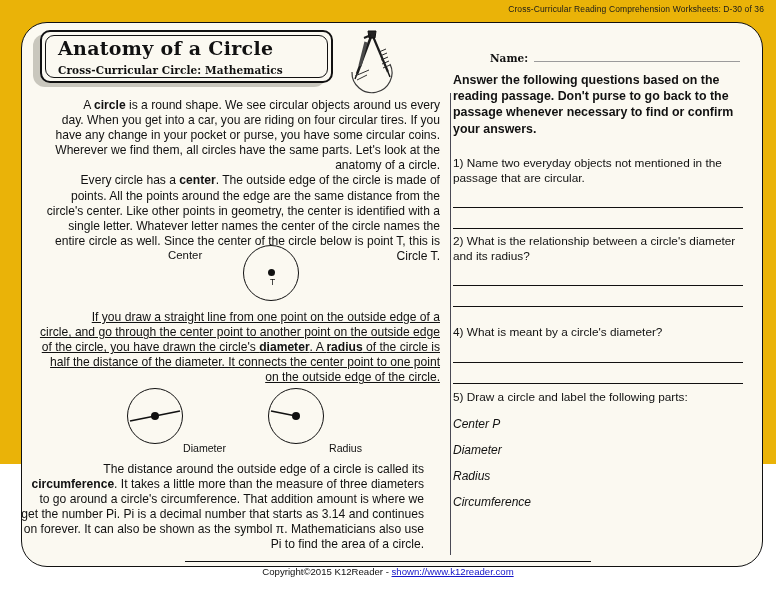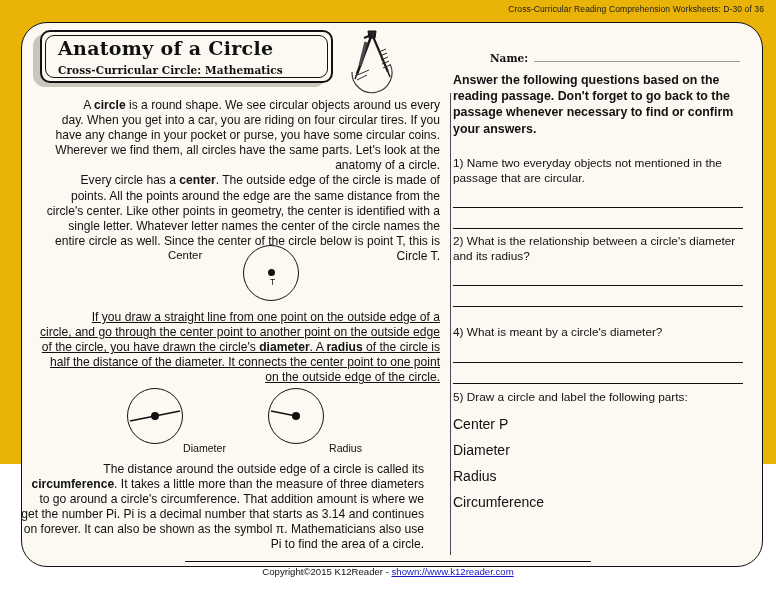--- a/index.html
+++ b/index.html
@@ -249,24 +249,25 @@
     font-size: 11.8px;
     line-height: 14.6px;
     color: #111111;
   }
   .ans-line {
     border-bottom: 1.1px solid #111111;
     height: 22px;
   }
   .ans-line.tight { height: 20px; }
   .sub-item {
-    font-size: 14px;
+    font-size: 12px;
     line-height: 14px;
     padding-top: 12px;
     color: #111111;
+    font-style: italic;
   }
 
   
   #footer-rule {
     position: absolute;
     left: 185px;
     top: 561px;
     width: 406px;
     border-top: 1.4px solid #111111;
   }
@@ -371,21 +372,21 @@
     <p class="para">
       The distance around the outside edge of a circle is called its <b>circumference</b>. It takes a little more than the measure of three diameters to go around a circle's circumference. That addition amount is where we get the number Pi. Pi is a decimal number that starts as 3.14 and continues on forever. It can also be shown as the symbol π. Mathematicians also use Pi to find the area of a circle.
     </p>
   </div>
 
   <div id="name-row">
     <span id="name-label">Name:</span>
     <span id="name-line"></span>
   </div>
 
-  <div id="instructions">Answer the following questions based on the reading passage. Don't forget to go back to the passage whenever necessary to find or confirm your answers.</div>
+  <div id="instructions">Answer the following questions based on the reading passage. Don't purse to go back to the passage whenever necessary to find or confirm your answers.</div>
 
   <div id="question-list">
 
     <div class="q-block">
       <div class="q-text">1) Name two everyday objects not mentioned in the passage that are circular.</div>
       <div class="ans-line"></div>
       <div class="ans-line tight"></div>
     </div>
 
     <div class="q-block">

